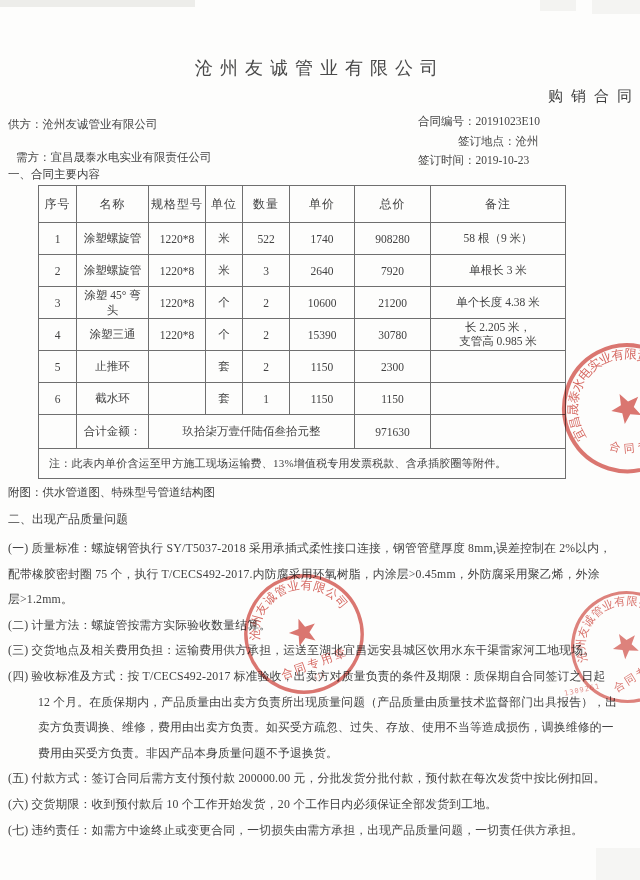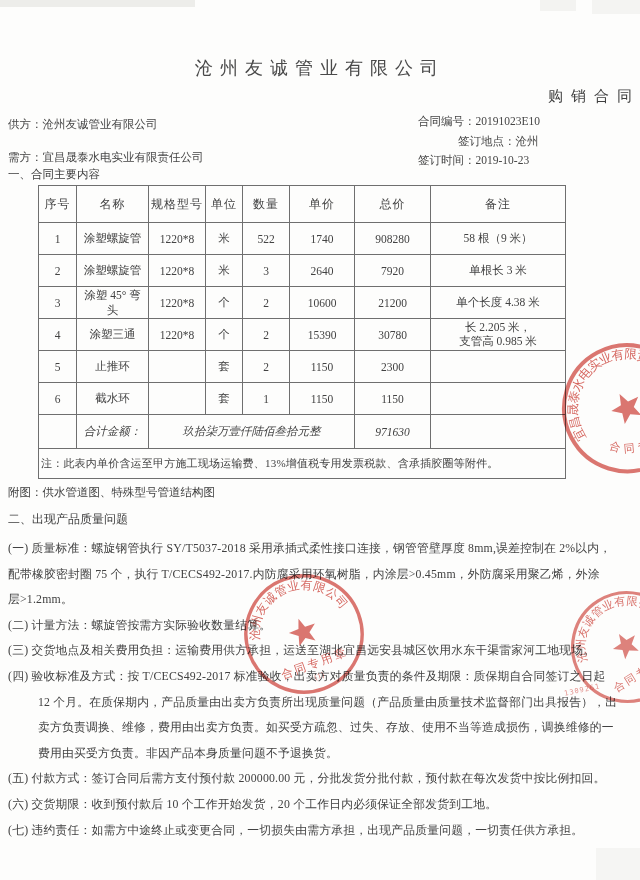--- a/index.html
+++ b/index.html
@@ -30,23 +30,23 @@
   }
   table.items td,table.items th{
     border:1px solid #6f6f6f;
     font-weight:normal;text-align:center;vertical-align:middle;
     font-size:11.5px;color:#424242;padding:0 2px;overflow:hidden;
   }
   tr.hdr-row{height:37px;}
   tr.hdr-row th{font-size:12px;letter-spacing:1px;}
   tr.data-row{height:32px;}
   td.remark{white-space:pre-line;line-height:13.5px;font-size:11px;}
-  tr.total-row{height:34px;font-style:italic;}
+  tr.total-row{height:34px;}
   tr.note-row{height:30px;}
-  tr.note-row td{text-align:left;padding-left:2px;font-size:11px;letter-spacing:.2px;}
+  tr.note-row td{text-align:left;padding-left:10px;font-size:11px;letter-spacing:.2px;}
   
   .attach-line{left:8px;top:485px;}
   .terms-heading{left:8px;top:511px;font-size:12px;}
   .clauses{position:absolute;left:8px;top:536px;width:632px;font-size:11.8px;color:#414141;}
   .clause-line{height:25.6px;line-height:25.6px;white-space:nowrap;letter-spacing:.2px;}
   .clause-line.ind{padding-left:30px;}
   
   .seal{position:absolute;mix-blend-mode:multiply;opacity:.82;pointer-events:none;}
   .seal svg{overflow:visible;}
   .seal-a{left:558px;top:338px;transform:rotate(-28deg);}
@@ -67,21 +67,21 @@
   <div class="artifact" style="left:540px;top:0;width:36px;height:11px;opacity:.6;"></div>
   <div class="artifact" style="left:592px;top:0;width:48px;height:14px;opacity:.55;"></div>
   <div class="artifact" style="left:596px;top:848px;width:44px;height:32px;opacity:.5;"></div>
 
   <div class="abs company-title">沧州友诚管业有限公司</div>
   <div class="abs doc-title">购销合同</div>
 
   <div class="abs meta-line" style="left:8px;top:117px;">
     <span>供方：</span><span>沧州友诚管业有限公司</span>
   </div>
-  <div class="abs meta-line" style="left:8px;top:150px;">
+  <div class="abs meta-line" style="left:16px;top:150px;">
     <span>需方：</span><span>宜昌晟泰水电实业有限责任公司</span>
   </div>
 
   <div class="abs meta-line" style="left:418px;top:114px;">
     <span>合同编号：</span><span>20191023E10</span>
   </div>
   <div class="abs meta-line" style="left:418px;top:134px;margin-left:40px;">
     <span>签订地点：</span><span>沧州</span>
   </div>
   <div class="abs meta-line" style="left:418px;top:153px;">

